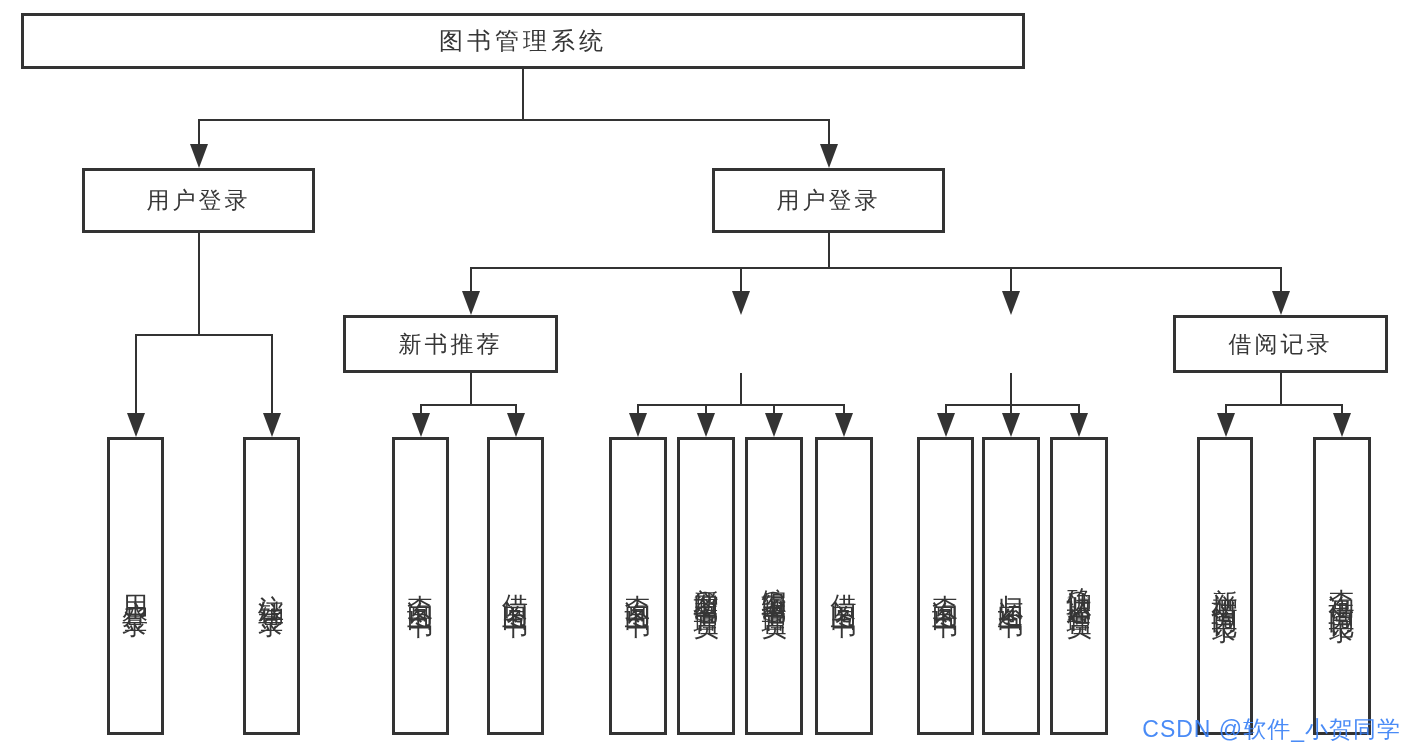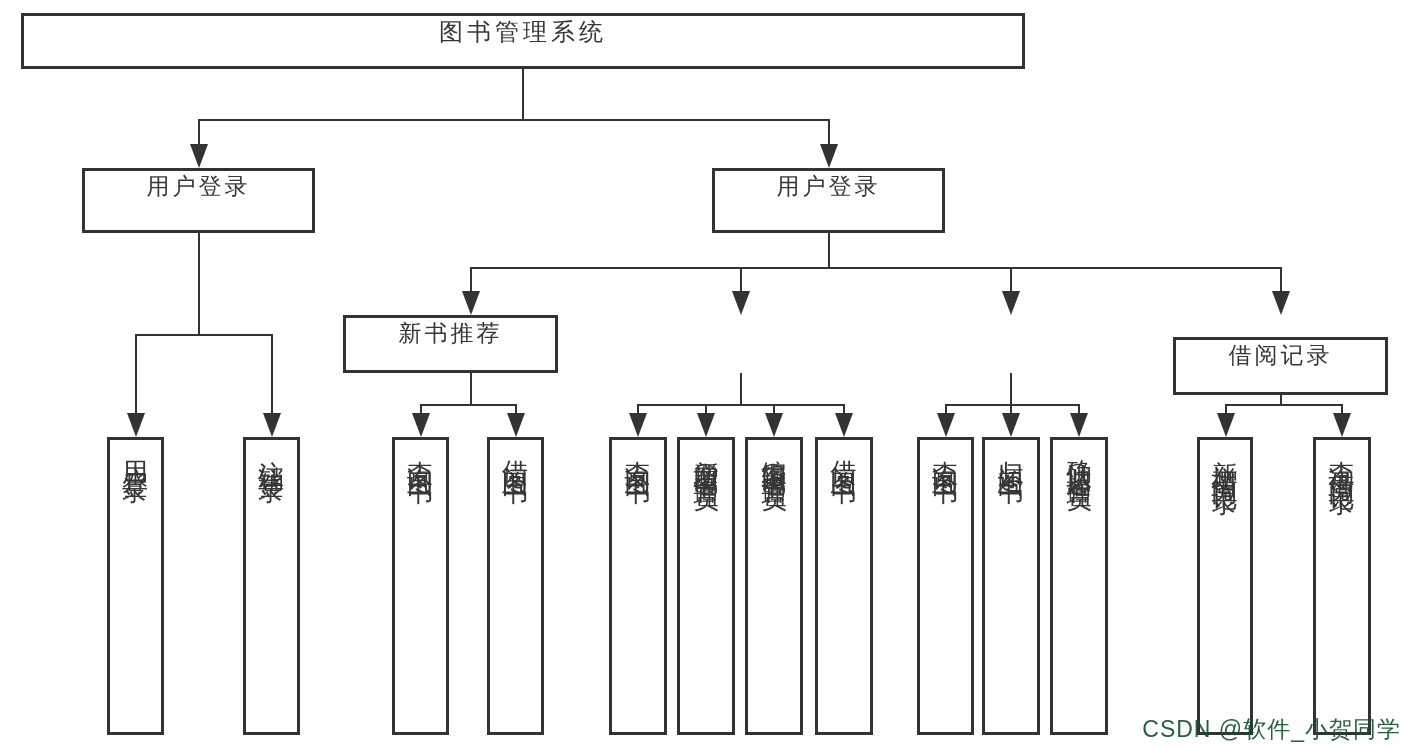--- a/index.html
+++ b/index.html
@@ -10,20 +10,21 @@
     height: 747px;
     background: #ffffff;
     overflow: hidden;
   }
   .box {
     position: absolute;
     box-sizing: border-box;
     border: 3px solid #333333;
     background: #ffffff;
     display: flex;
+    align-items: center;
     justify-content: center;
     z-index: 2;
   }
   .hlabel {
     font-size: 23px;
     color: #363636;
     letter-spacing: 3px;
     white-space: nowrap;
   }
   .root-label { font-size: 24px; letter-spacing: 4px; }
@@ -44,21 +45,21 @@
     border-right: 9px solid transparent;
     border-top: 24px solid #333333;
     z-index: 1;
   }
   .watermark {
     position: absolute;
     right: 4px;
     bottom: 2px;
     font-size: 23px;
     letter-spacing: 1px;
-    color: #14532d;
+    color: #3b82f6;
     opacity: 0.92;
     z-index: 5;
     white-space: nowrap;
   }
 </style>
 </head>
 <body>
 
 <div class="stage">
 
@@ -128,21 +129,21 @@
   <div class="box" style="left:82px;top:168px;width:233px;height:65px;">
     <span class="hlabel">用户登录</span>
   </div>
   <div class="box" style="left:712px;top:168px;width:233px;height:65px;">
     <span class="hlabel">用户登录</span>
   </div>
 
   <div class="box" style="left:343px;top:315px;width:215px;height:58px;">
     <span class="hlabel">新书推荐</span>
   </div>
-  <div class="box" style="left:1173px;top:315px;width:215px;height:58px;margin-top:22px;">
+  <div class="box" style="left:1173px;top:315px;width:215px;height:58px;">
     <span class="hlabel">借阅记录</span>
   </div>
 
   <div class="box" style="left:107px;top:437px;width:57px;height:298px;">
     <span class="vlabel">用户登录</span>
   </div>
   <div class="box" style="left:243px;top:437px;width:57px;height:298px;">
     <span class="vlabel">注销登录</span>
   </div>
 

